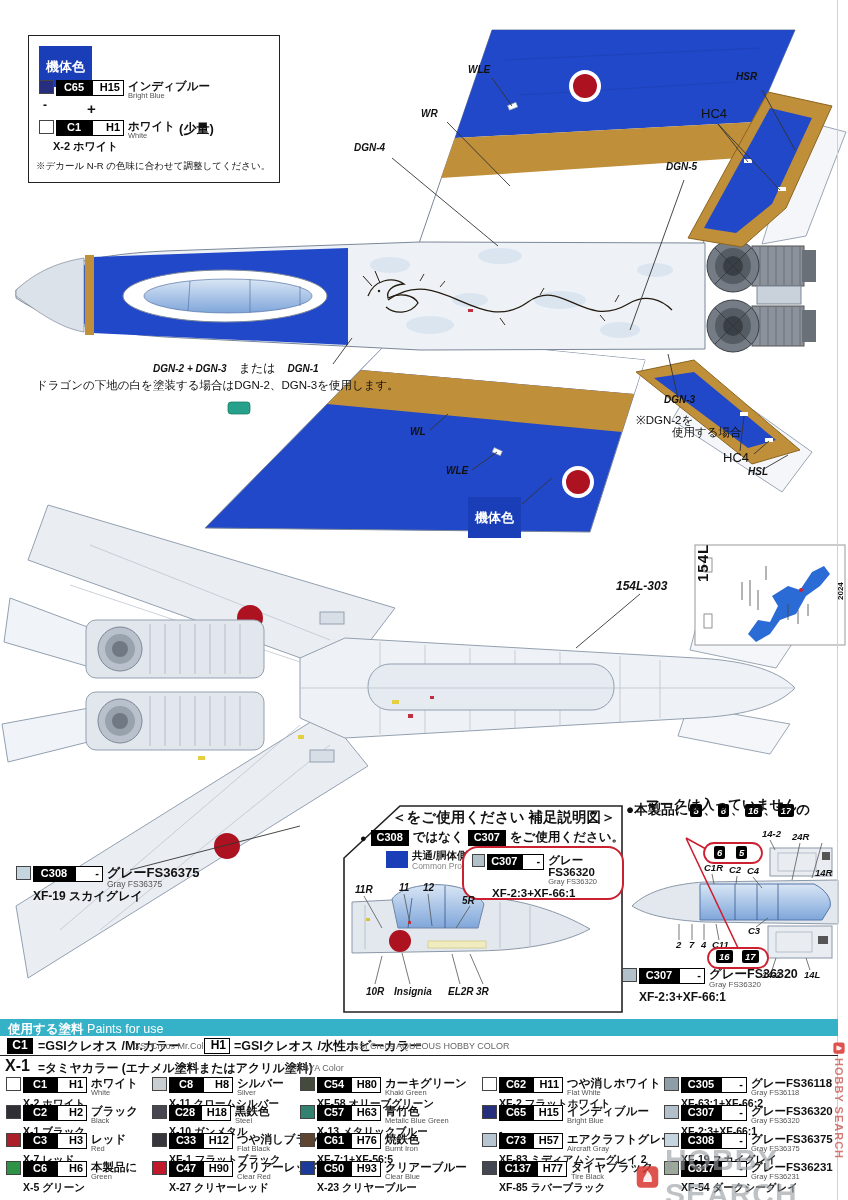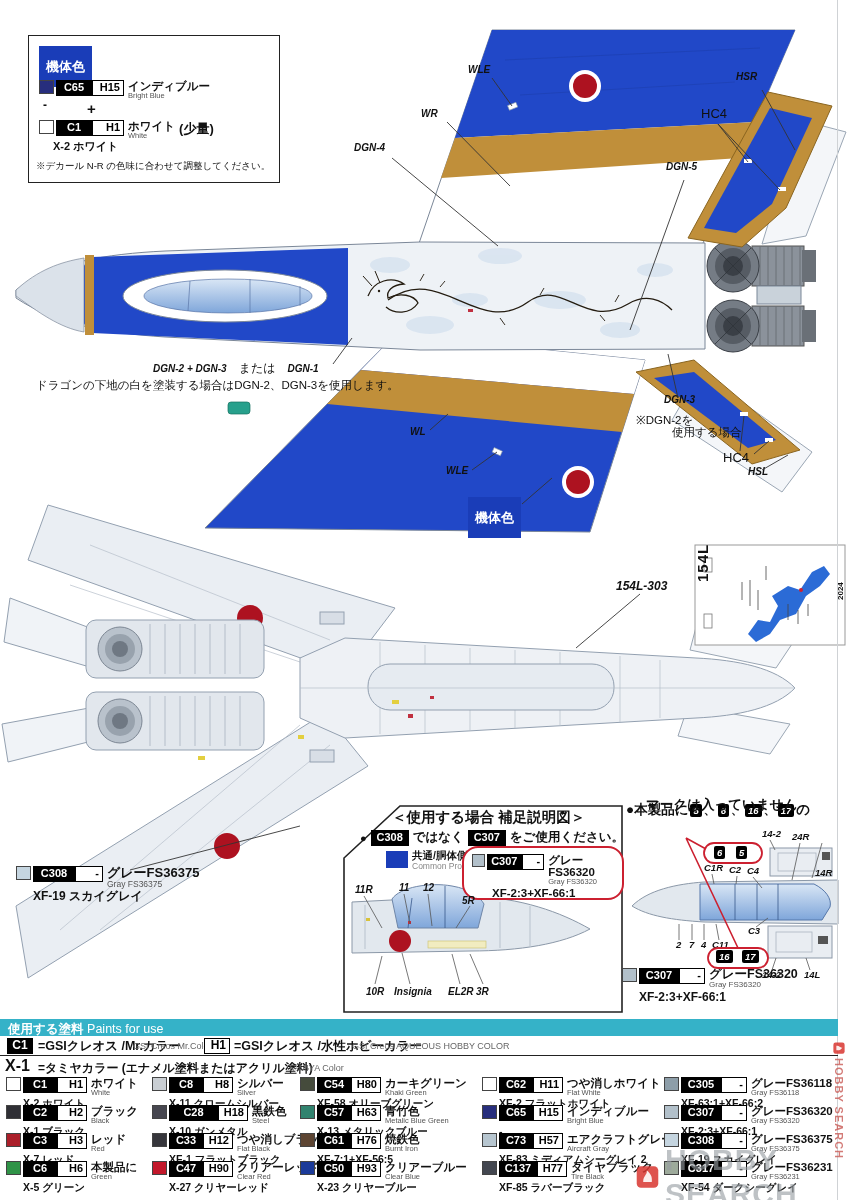--- a/index.html
+++ b/index.html
@@ -267,21 +267,21 @@
     <span class="code-w" style="width:28px">-</span>
     <span class="names">
           <span class="ja" style="font-size:13px">グレーFS36375</span>
       <span class="en" style="font-size:8.5px">Gray FS36375</span>
         </span>
   </div>
   <span class="tam" style="font-size:12px">XF-19 スカイグレイ</span>
 </div>
 
 <div>
-  <span class="abs b" style="left:392px;top:808px;font-size:14.5px;z-index:3">＜使用する場合 補足説明図＞</span>
+  <span class="abs b" style="left:392px;top:808px;font-size:14.5px;z-index:3">＜をご使用ください 補足説明図＞</span>
   <div class="abs flexrow" style="left:360px;top:829px;z-index:3;gap:4px">
     <span style="font-size:11px">●</span>
     <span class="code-b" style="width:38px">C308</span>
     <span class="b" style="font-size:12.5px">ではなく</span>
     <span class="code-b" style="width:38px">C307</span>
     <span class="b" style="font-size:12.5px">をご使用ください。</span>
   </div>
   <span class="abs" style="left:386px;top:851px;width:22px;height:17px;background:#1a3db8;z-index:3"></span>
   <span class="abs b" style="left:412px;top:849px;font-size:10.5px;z-index:3">共通/胴体側面</span>
   <span class="abs" style="left:412px;top:861px;font-size:8.5px;color:#888;z-index:3">Common Profile</span>
@@ -423,21 +423,21 @@
           <span class="names">
             <span class="ja">シルバー</span>
             <span class="en">Silver</span>
           </span>
         </div>
         <span class="tam">X-11 クロームシルバー</span>
       </div>
   <div class="pe" style="left:152px;top:1105px;z-index:3">
         <div class="row">
           <span class="chip" style="background: rgb(71, 71, 80);"></span>
-          <span class="code-b" style="width:49px;margin-left:2px">C28</span>
+          <span class="code-b" style="width:32px;margin-left:2px">C28</span>
           <span class="code-w" style="width:30px">H18</span>
           <span class="names">
             <span class="ja">黒鉄色</span>
             <span class="en">Steel</span>
           </span>
         </div>
         <span class="tam">X-10 ガンメタル</span>
       </div>
   <div class="pe" style="left:152px;top:1133px;z-index:3">
         <div class="row">

